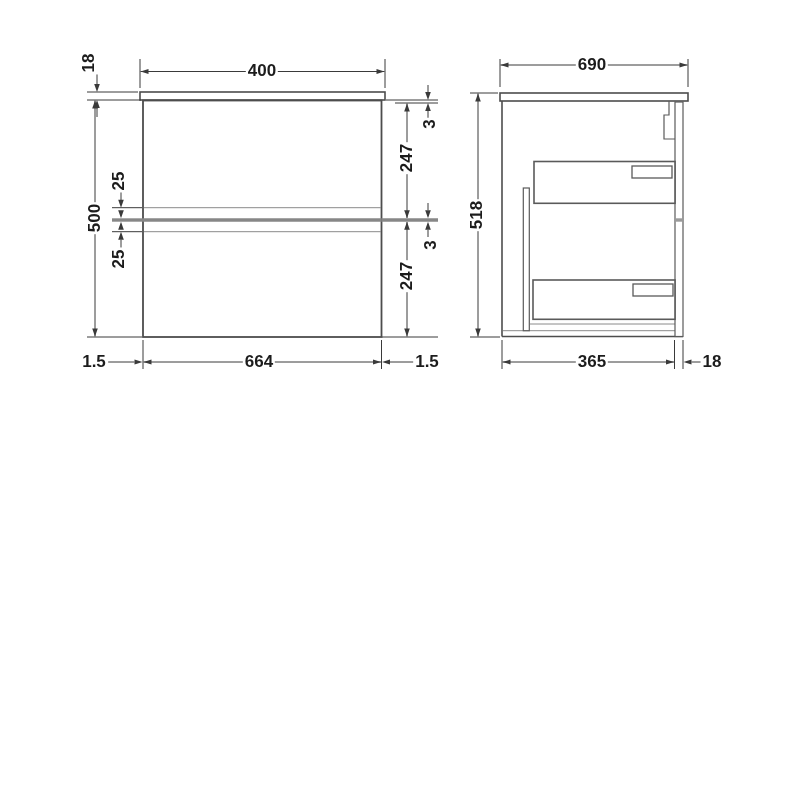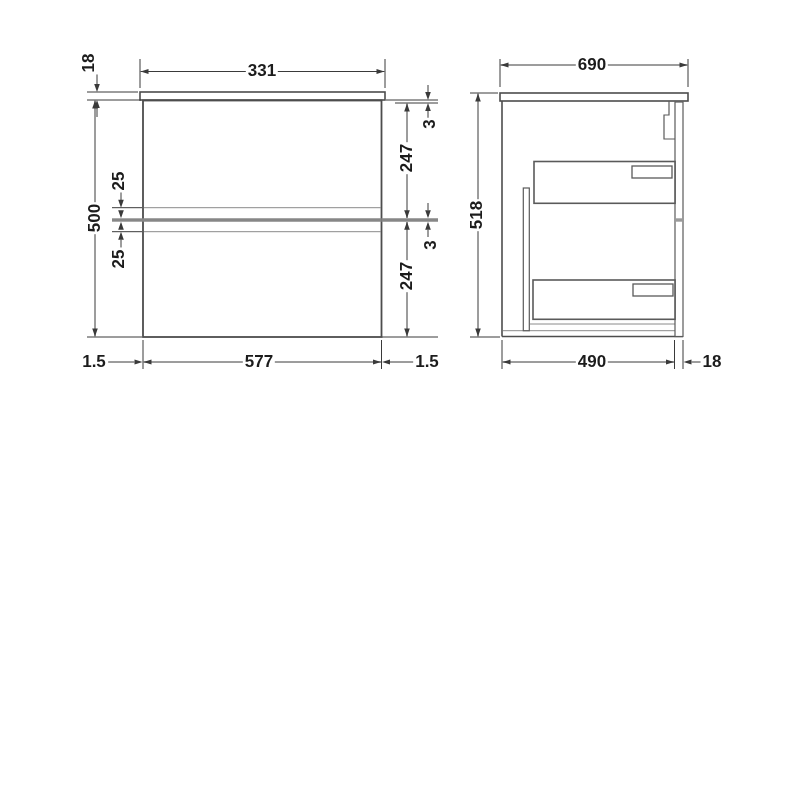--- a/index.html
+++ b/index.html
@@ -132,31 +132,31 @@
       <line x1="683" y1="340" x2="683" y2="369"></line>
       <line x1="502.5" y1="362" x2="674" y2="362"></line>
       <polygon points="502.5,362 510.5,359.5 510.5,364.5" fill="#3a3a3a" stroke="none"></polygon>
       <polygon points="674,362 666,359.5 666,364.5" fill="#3a3a3a" stroke="none"></polygon>
       <polygon points="683.5,362 691.5,359.5 691.5,364.5" fill="#3a3a3a" stroke="none"></polygon>
       <line x1="691.5" y1="362" x2="702" y2="362"></line>
     </g>
   </g>
 </svg>
 
-  <span class="dim" style="left:262px;top:71px">331</span>
+  <span class="dim" style="left:262px;top:71px">400</span>
   <span class="dim rot" style="left:89px;top:63px">18</span>
   <span class="dim rot" style="left:95px;top:218px">500</span>
   <span class="dim rot" style="left:119px;top:181px">25</span>
   <span class="dim rot" style="left:119px;top:259px">25</span>
   <span class="dim rot" style="left:430px;top:124px">3</span>
   <span class="dim rot" style="left:407px;top:158px">247</span>
   <span class="dim rot" style="left:431px;top:245px">3</span>
   <span class="dim rot" style="left:407px;top:276px">247</span>
   <span class="dim" style="left:94px;top:362px">1.5</span>
-  <span class="dim" style="left:259px;top:362px">577</span>
+  <span class="dim" style="left:259px;top:362px">664</span>
   <span class="dim" style="left:427px;top:362px">1.5</span>
 
   <span class="dim" style="left:592px;top:65px">690</span>
   <span class="dim rot" style="left:477px;top:215px">518</span>
-  <span class="dim" style="left:592px;top:362px">490</span>
+  <span class="dim" style="left:592px;top:362px">365</span>
   <span class="dim" style="left:712px;top:362px">18</span>
 
 </div>
 
 </body></html>

